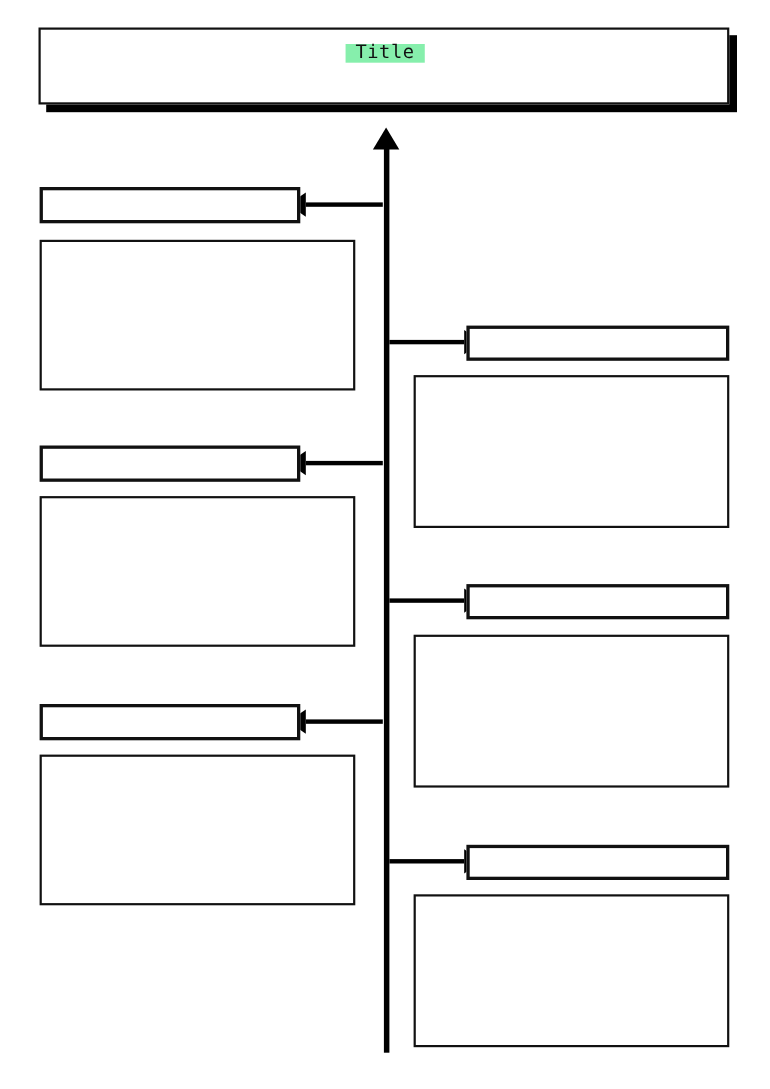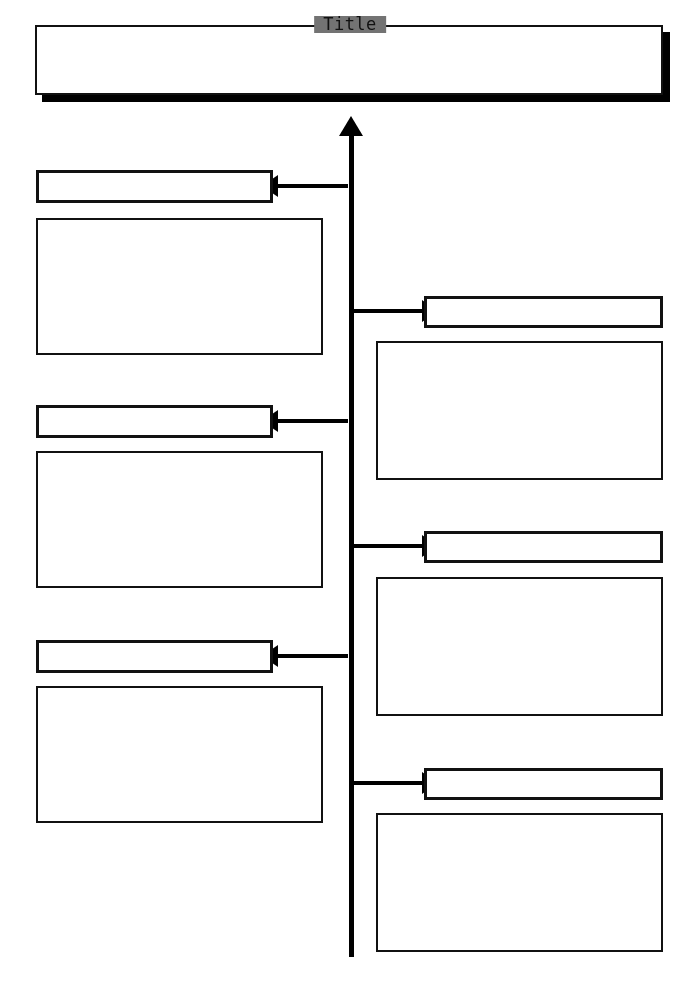--- a/index.html
+++ b/index.html
@@ -26,28 +26,29 @@
     background: #000000;
   }
   .title-box {
     position: absolute;
     background: #ffffff;
     border: 2px solid #111111;
     box-sizing: border-box;
   }
   .title-legend {
     position: absolute;
-    background: #737373;
+    background: #86efac;
     color: #111111;
     font-family: "DejaVu Sans Mono", monospace;
     font-size: 17px;
     line-height: 17px;
     letter-spacing: 0.5px;
     padding: 0 9px;
     white-space: nowrap;
+    margin-top: 24px;
   }
 
   
   .timeline-shaft {
     position: absolute;
     background: #000000;
   }
   .timeline-head {
     position: absolute;
     width: 0;

